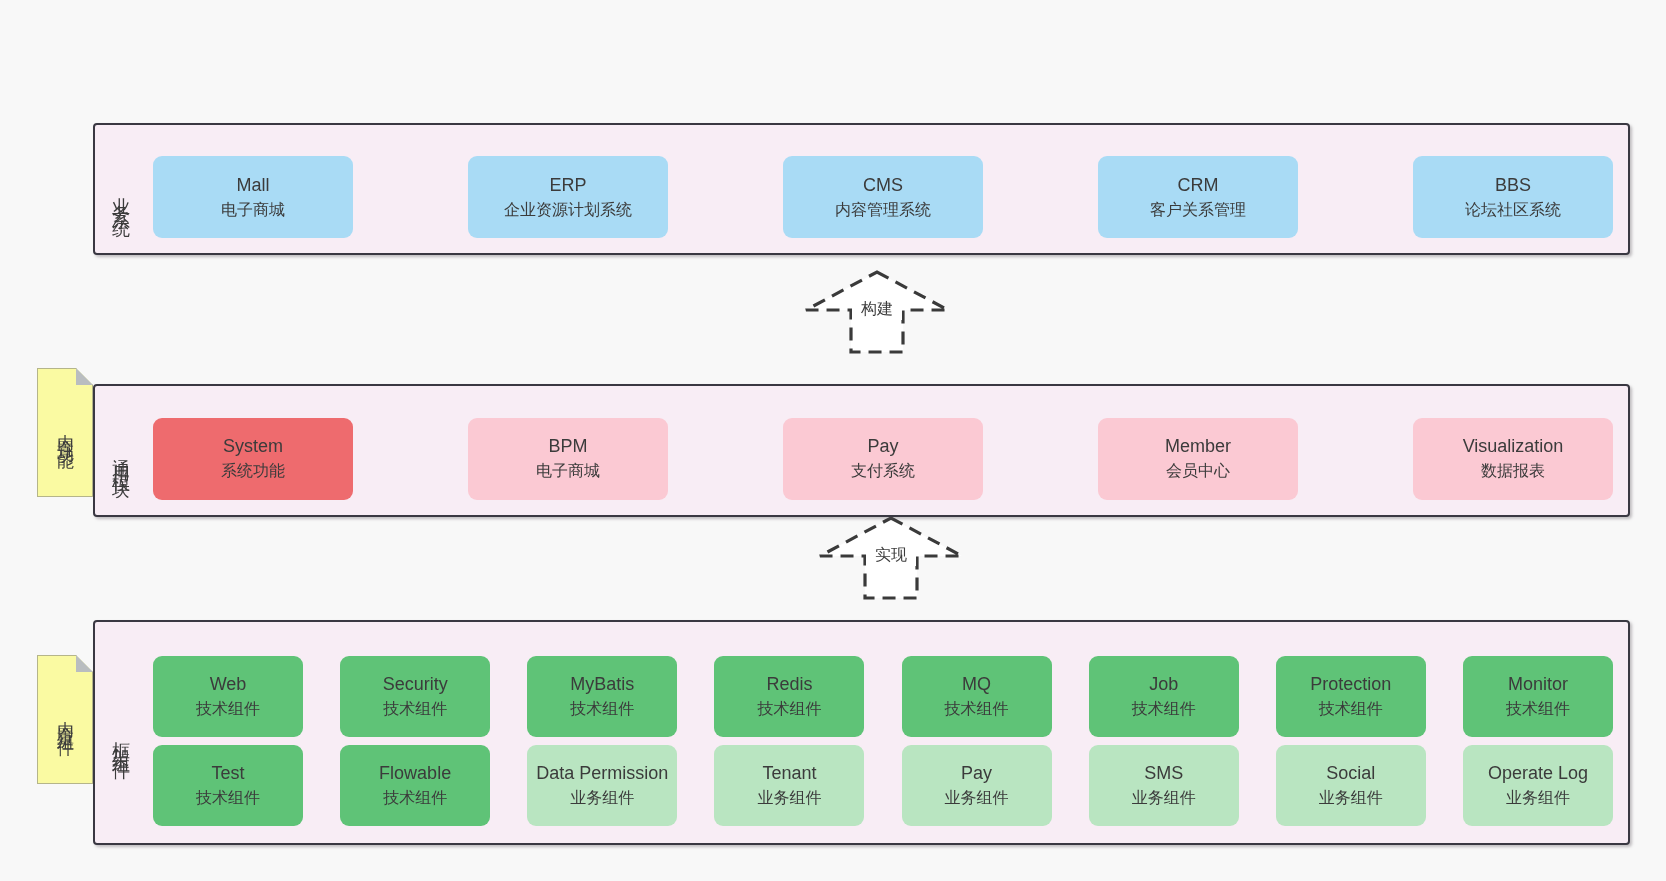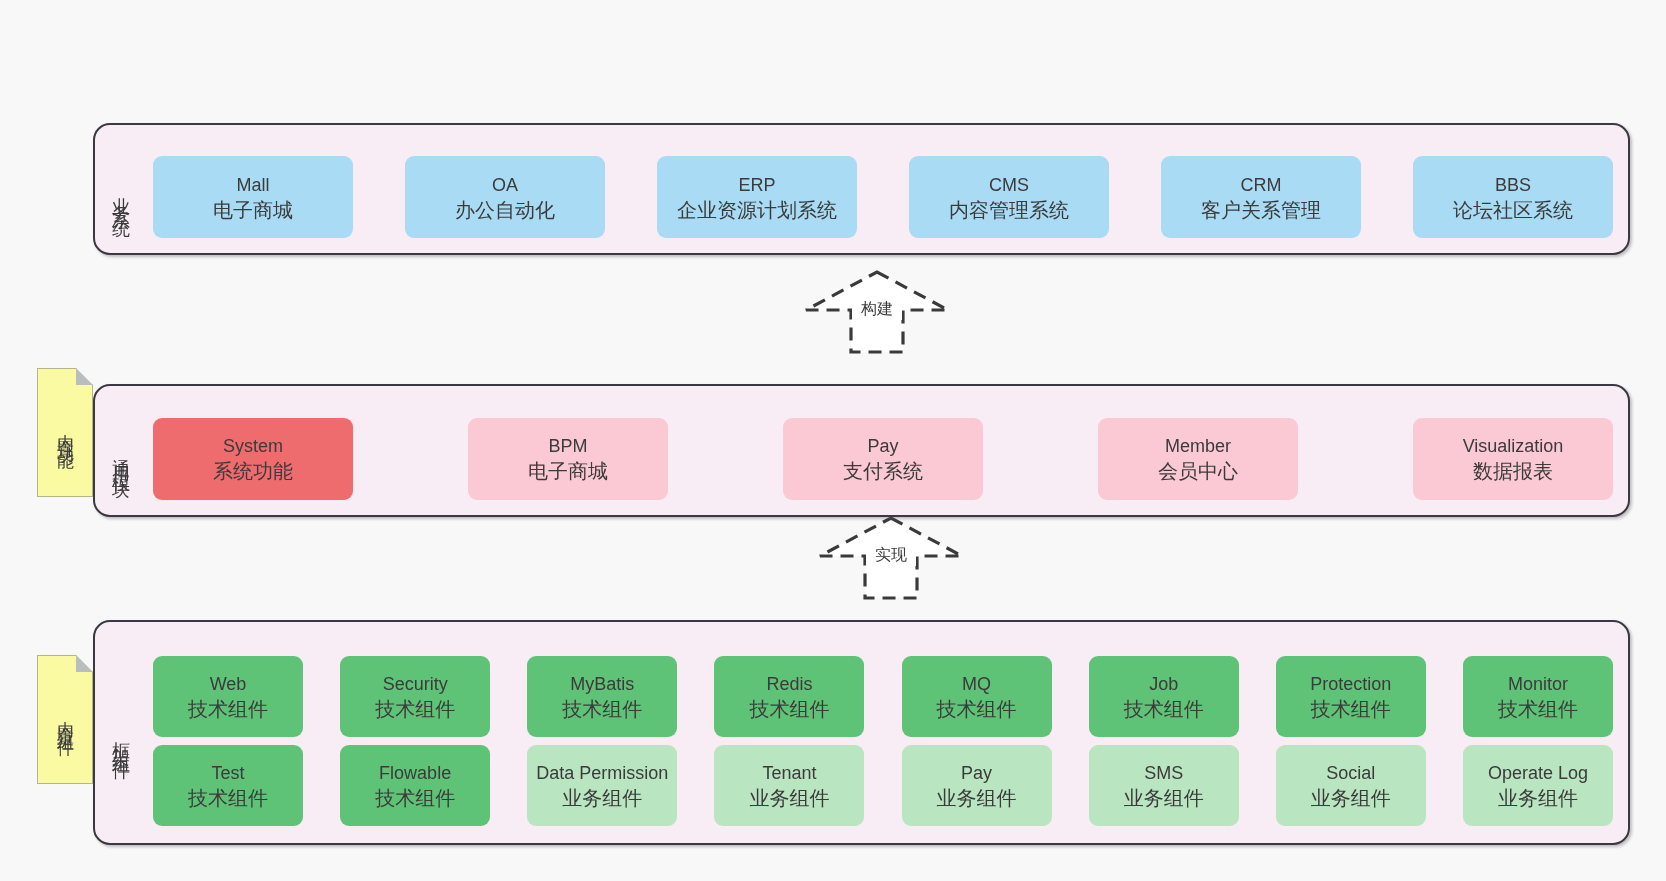--- a/index.html
+++ b/index.html
@@ -10,21 +10,21 @@
   }
   .canvas{
     position:relative;width:1666px;height:881px;overflow:hidden;
     background:var(--c-bg,#f8f8f8);
   }
   
   .band{
     position:absolute;left:93px;width:1537px;box-sizing:border-box;
     background:var(--c-container,#f8edf5);
     border:2px solid var(--c-border,#3a3842);
-    border-radius:17px;
+    border-radius:4px;
     box-shadow:2px 2px 3px rgba(90,80,90,.35);
     display:flex;align-items:center;
     padding:16px 15px 0 10px;
     z-index:2;
   }
   .band-top{top:123px;height:132px;}
   .band-mid{top:384px;height:133px;}
   .band-bottom{top:620px;height:225px;}
   .vlabel{
     flex:none;width:32px;margin-right:16px;
@@ -36,21 +36,21 @@
   .rows{flex:1;display:flex;flex-direction:column;gap:8px;min-width:0;}
   .boxes{flex:1;display:flex;justify-content:space-between;align-items:center;min-width:0;}
   .box{
     box-sizing:border-box;height:82px;border-radius:9px;
     display:flex;flex-direction:column;align-items:center;justify-content:center;
     text-align:center;padding:4px 6px;
   }
   .cols6 .box{width:200px;}
   .cols8 .box{width:150px;height:81px;}
   .box .en{font-size:18px;line-height:25px;}
-  .box .zh{font-size:20px;line-height:24px;}
+  .box .zh{font-size:16px;line-height:24px;}
   .c-blue{background:var(--c-blue,#a9dbf5);}
   .c-red{background:var(--c-red,#ee6b6e);}
   .c-pink{background:var(--c-pink,#fbc9d3);}
   .c-green{background:var(--c-green,#5fc377);}
   .c-lightgreen{background:var(--c-lightgreen,#b9e5c1);}
   
   .sticky{position:absolute;left:37px;width:56px;height:129px;z-index:1;}
   .sticky-mid{top:368px;}
   .sticky-bottom{top:655px;}
   .sticky .paper{
@@ -105,24 +105,20 @@
   </div>
 
   <div class="band band-top">
     <div class="vlabel">业务系统</div>
     <div class="boxes cols6">
       <div class="box c-blue">
         <div class="en">Mall</div>
         <div class="zh">电子商城</div>
       </div>
       <div class="box c-blue">
-        <div class="en">OA</div>
-        <div class="zh">办公自动化</div>
-      </div>
-      <div class="box c-blue">
         <div class="en">ERP</div>
         <div class="zh">企业资源计划系统</div>
       </div>
       <div class="box c-blue">
         <div class="en">CMS</div>
         <div class="zh">内容管理系统</div>
       </div>
       <div class="box c-blue">
         <div class="en">CRM</div>
         <div class="zh">客户关系管理</div>

